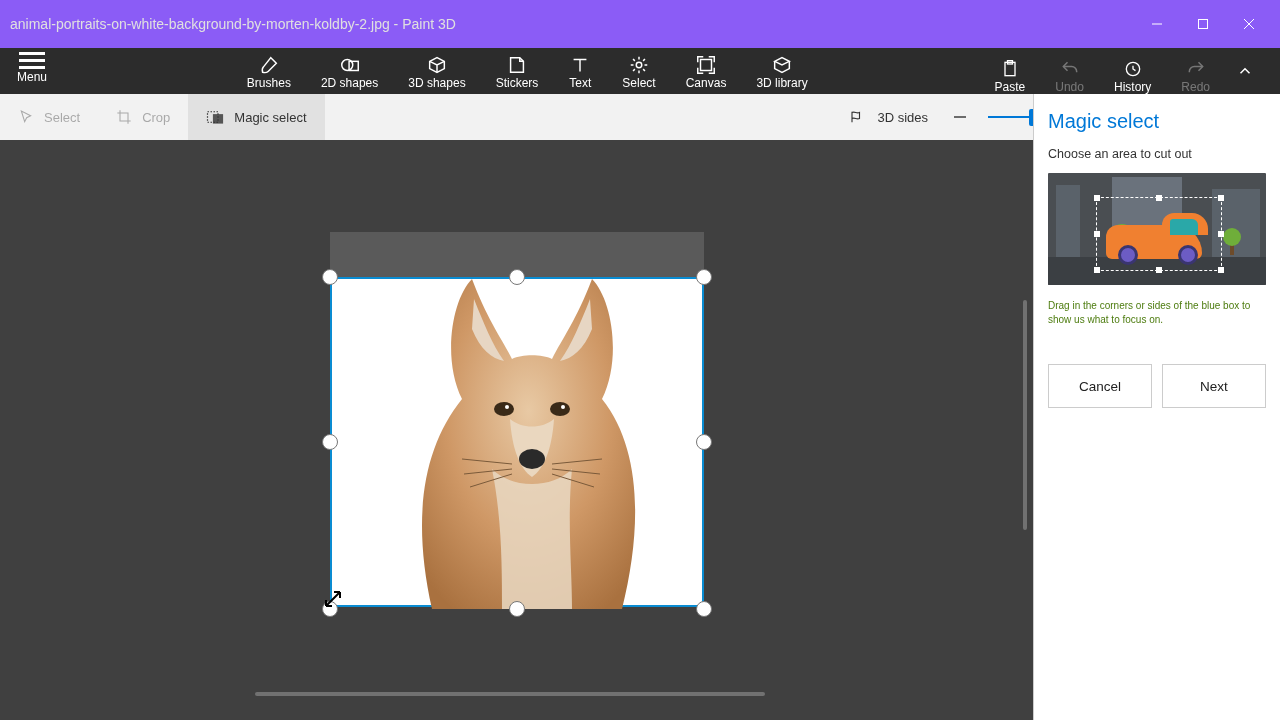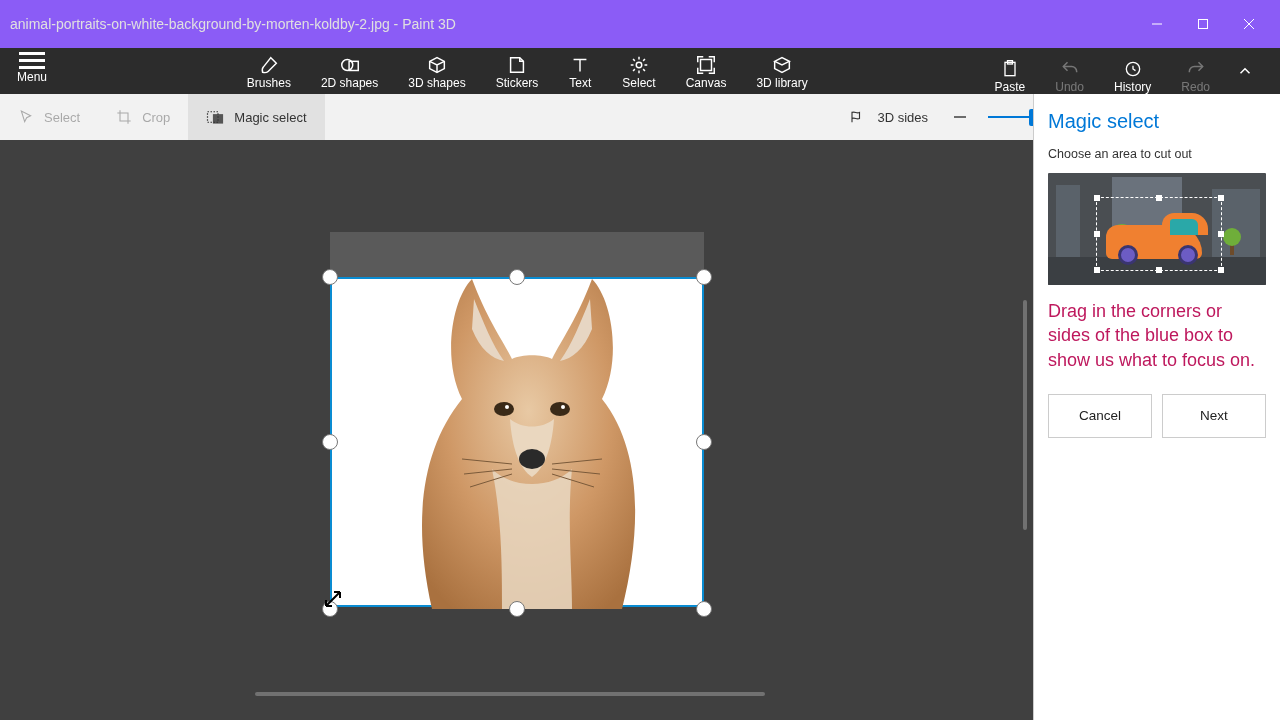--- a/index.html
+++ b/index.html
@@ -45,21 +45,21 @@
 .fox { position:absolute; left:60px; top:-10px; width:260px; height:340px; }
 .handle { position:absolute; width:16px; height:16px; background:#fff; border:1px solid #777; border-radius:50%; z-index:5; }
 .hscroll { position:absolute; left:255px; bottom:24px; width:510px; height:4px; background:#717171; border-radius:2px; }
 .vscroll { position:absolute; right:6px; top:160px; width:4px; height:230px; background:#717171; border-radius:2px; }
 .diag-cursor { position:absolute; width:18px; height:18px; z-index:6; }
 
 .side-panel { position:absolute; top:94px; right:0; width:247px; height:626px; background:#fff; padding:16px 14px; border-left:1px solid #ccc; }
 .side-panel h2 { color:#0078d7; font-weight:400; font-size:20px; margin-bottom:14px; }
 .side-panel .sub { font-size:12.5px; color:#333; margin-bottom:12px; }
 .demo-img { width:100%; height:112px; background:#4a4e52; position:relative; border-radius:1px; overflow:hidden; margin-bottom:14px; }
-.side-panel .hint { font-size:18px; color:#be185d; line-height:1.35; margin-bottom:22px; }
+.side-panel .hint { font-size:10px; color:#4d7c0f; line-height:1.35; margin-bottom:38px; }
 .pbtn-row { display:flex; gap:10px; }
 .pbtn { flex:1; height:44px; border:1px solid #ccc; background:#fff; display:flex; align-items:center; justify-content:center; font-size:13.5px; color:#222; }
 
 
 .demo-img .ground { position:absolute; left:0; right:0; bottom:0; height:28px; background:#3b3f43; }
 .demo-img .bldg { position:absolute; top:12px; bottom:28px; background:#5a626a; }
 .demo-img .selbox { position:absolute; border:1.5px dashed #fff; left:48px; top:24px; right:44px; bottom:14px; }
 .demo-img .selhandle { position:absolute; width:6px; height:6px; background:#fff; }
 .demo-img .tree { position:absolute; bottom:26px; }
 .demo-img .car-body { position:absolute; left:58px; bottom:26px; width:96px; height:34px; background:#f08030; border-radius:12px 28px 6px 6px; }

